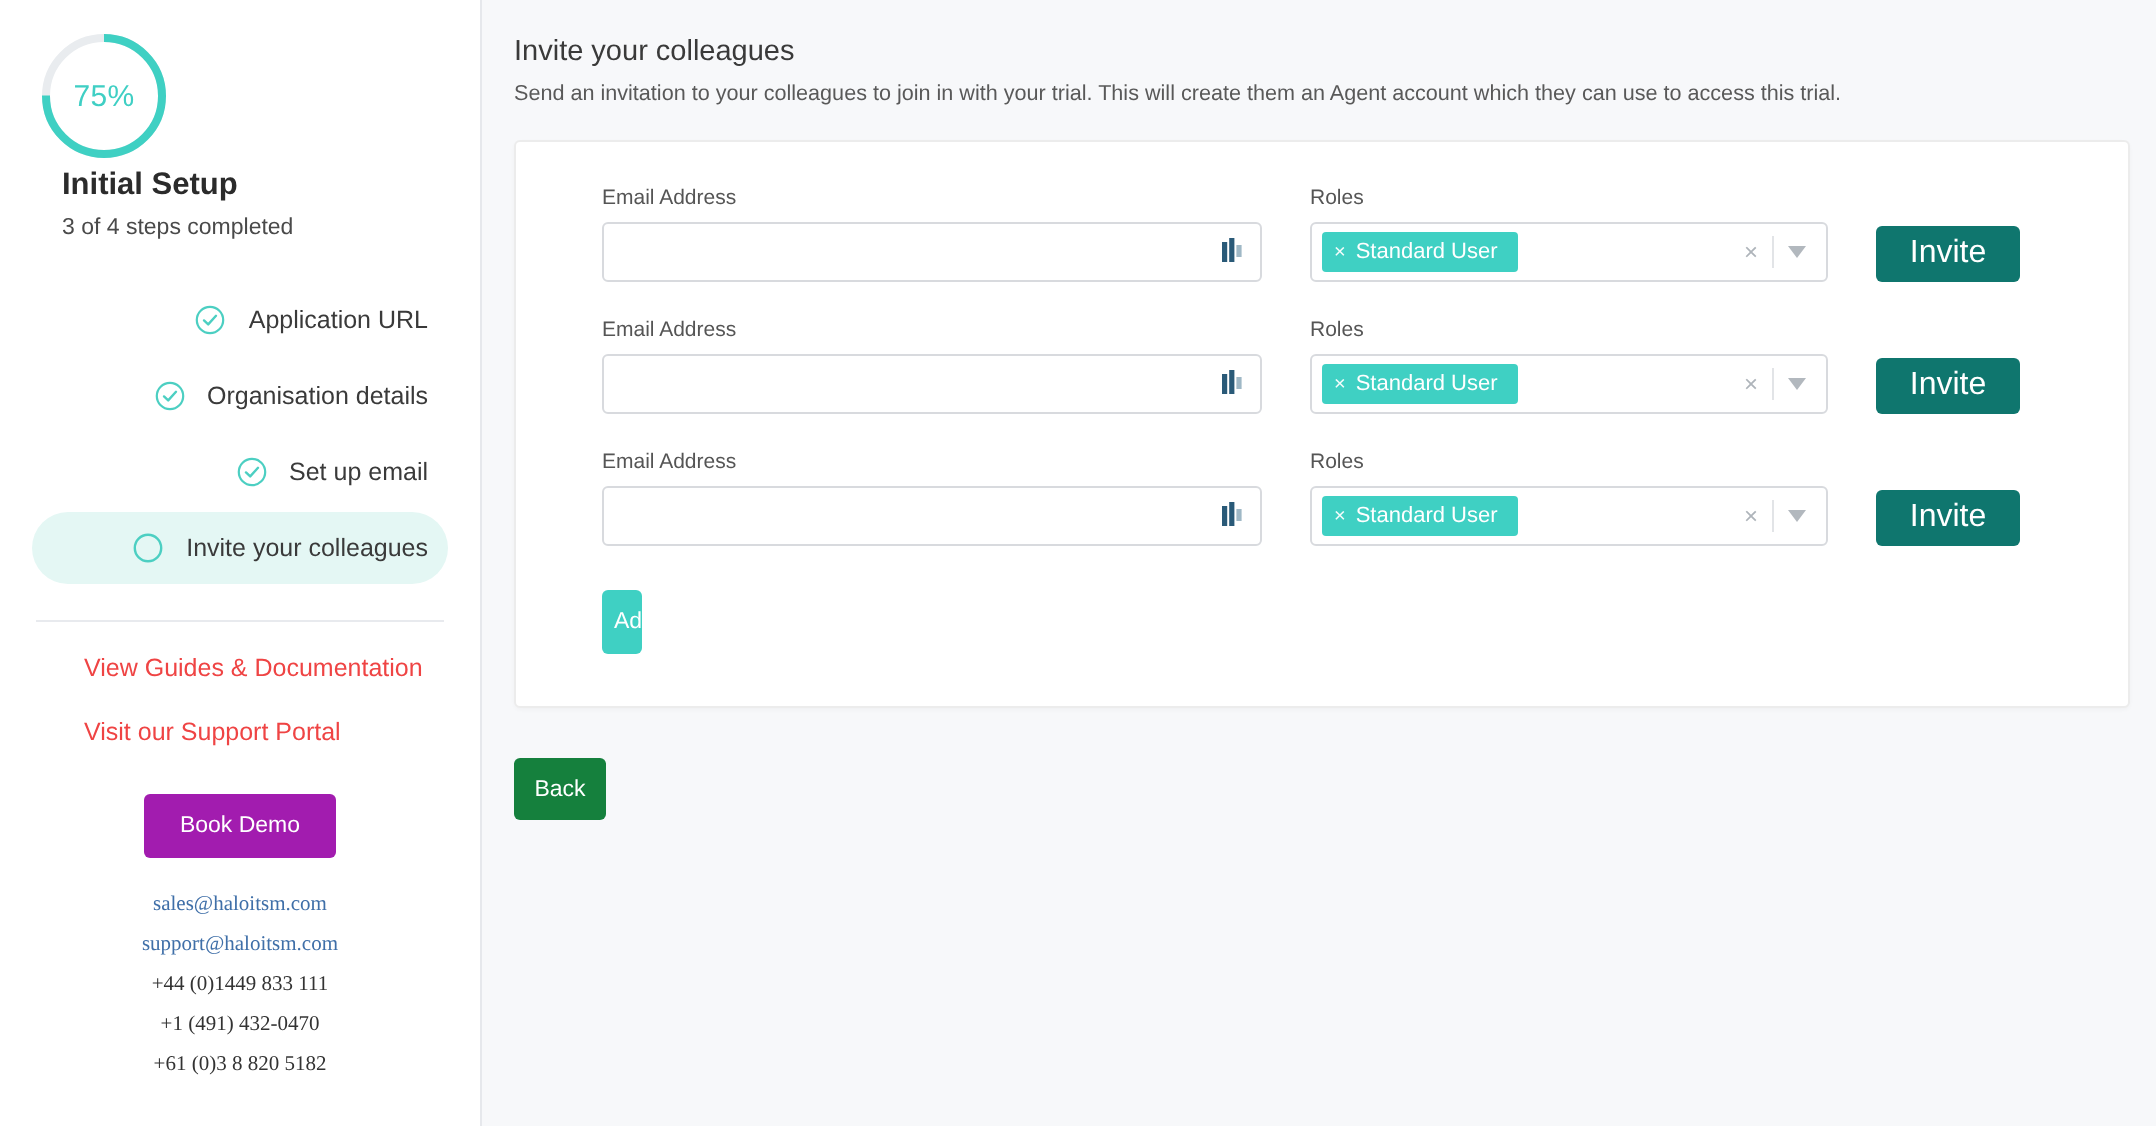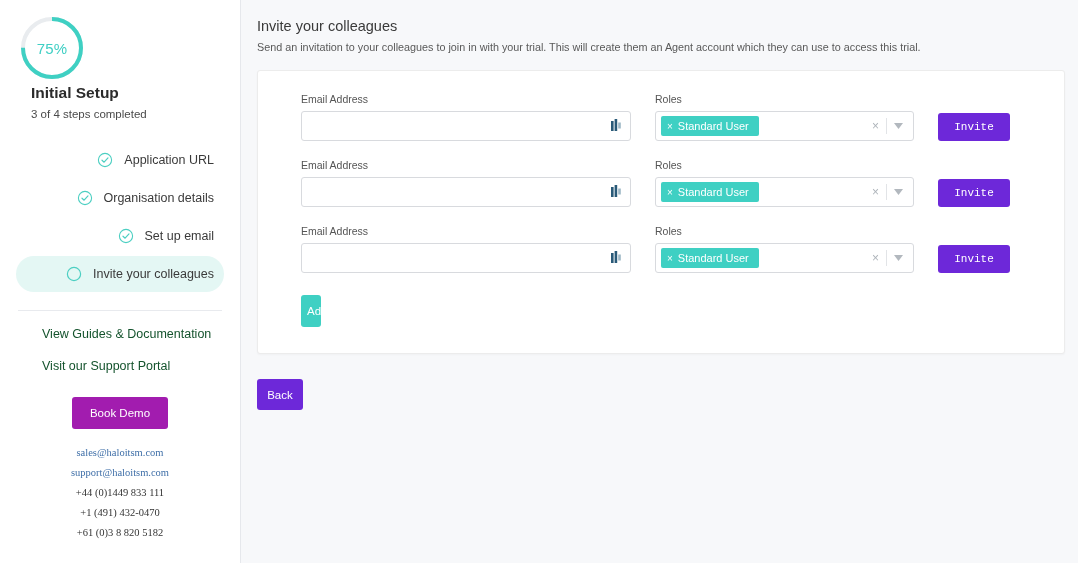--- a/index.html
+++ b/index.html
@@ -61,21 +61,21 @@
   .step .ico svg { display: block; }
   .step-label { white-space: nowrap; }
 
   .divider {
     margin: 18px 18px 0 18px;
     border-top: 1px solid #e8eaee;
   }
   .links { padding: 16px 0 0 42px; }
   .link {
     display: block;
-    font-size: 12.5px; color: #14532d;
+    font-size: 12.5px; color: #ef4444;
     margin-bottom: 18px;
     text-decoration: none;
   }
   .demo-wrap { text-align: center; padding: 6px 0 0 0; }
   .btn-demo {
     display: inline-block;
     background: #a21caf; color: #fff;
     font-size: 11.5px;
     padding: 10px 18px;
     border: none; border-radius: 3px;
@@ -163,38 +163,38 @@
   .chip-label { padding-right: 2px; }
   .roles-spacer { flex: 1 1 auto; }
   .sel-clear {
     color: #aeb4ba; font-size: 12px;
     padding: 0 7px; cursor: pointer;
   }
   .sel-sep { width: 1px; height: 16px; background: #e2e4e7; }
   .sel-caret { padding: 0 6px 0 7px; cursor: pointer; display: flex; align-items: center; }
   .btn-invite {
     margin-left: 24px;
-    background: #6d28d9; color: #fff;
+    background: #0f766e; color: #fff;
     border: none; border-radius: 3px;
     width: 72px; height: 28px;
-    font-size: 11px;
+    font-size: 16px;
     cursor: pointer;
-    font-family: Liberation Mono, monospace;
+    font-family: Liberation Sans, sans-serif;
   }
   .add-wrap { padding-left: 43px; margin-top: 22px; }
   .btn-add {
     background: #3fd0c3; color: #fff;
     border: none; border-radius: 3px;
     width: 20px; height: 32px;
     font-size: 11.5px; cursor: pointer;
     font-family: "Liberation Sans", sans-serif;
   }
   .btn-back {
     margin-top: 25px;
-    background: #6d28d9; color: #fff;
+    background: #15803d; color: #fff;
     border: none; border-radius: 3px;
     width: 46px; height: 31px;
     font-size: 11.5px; cursor: pointer;
     font-family: "Liberation Sans", sans-serif;
   }
 </style>
 </head>
 <body>
 
 <div class="app">

